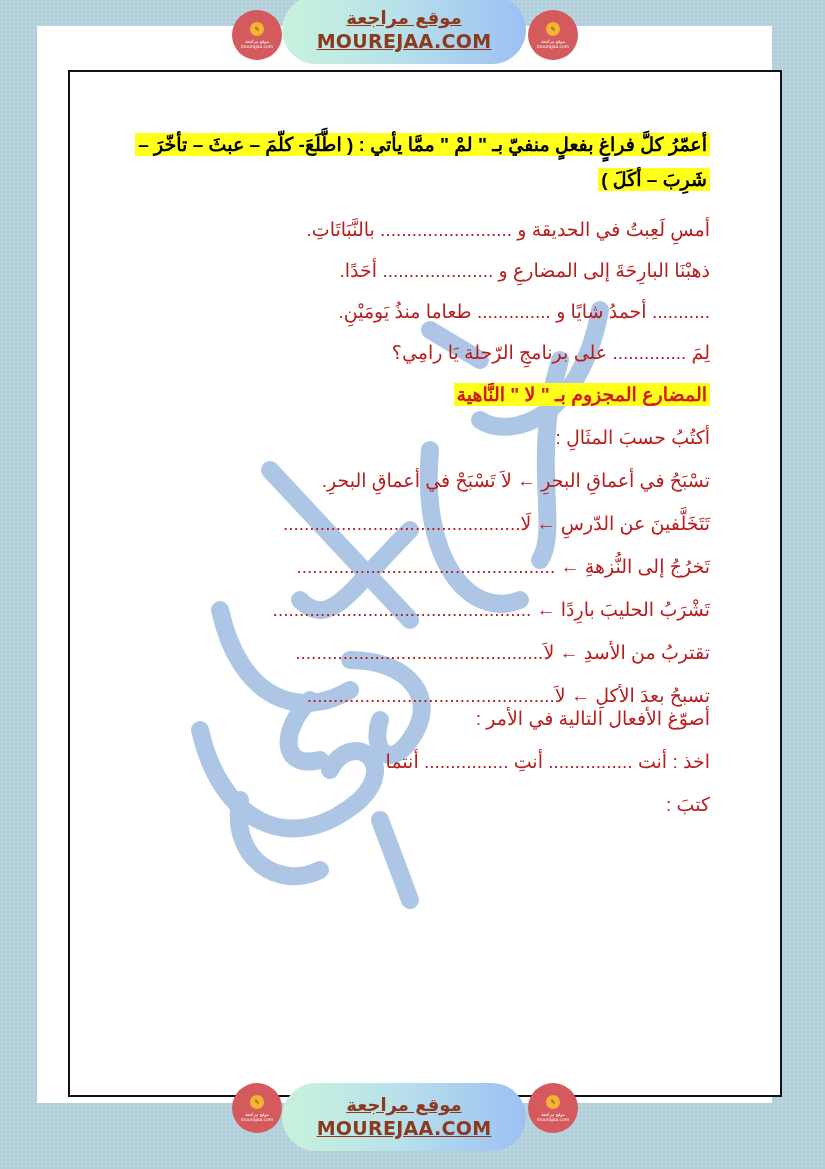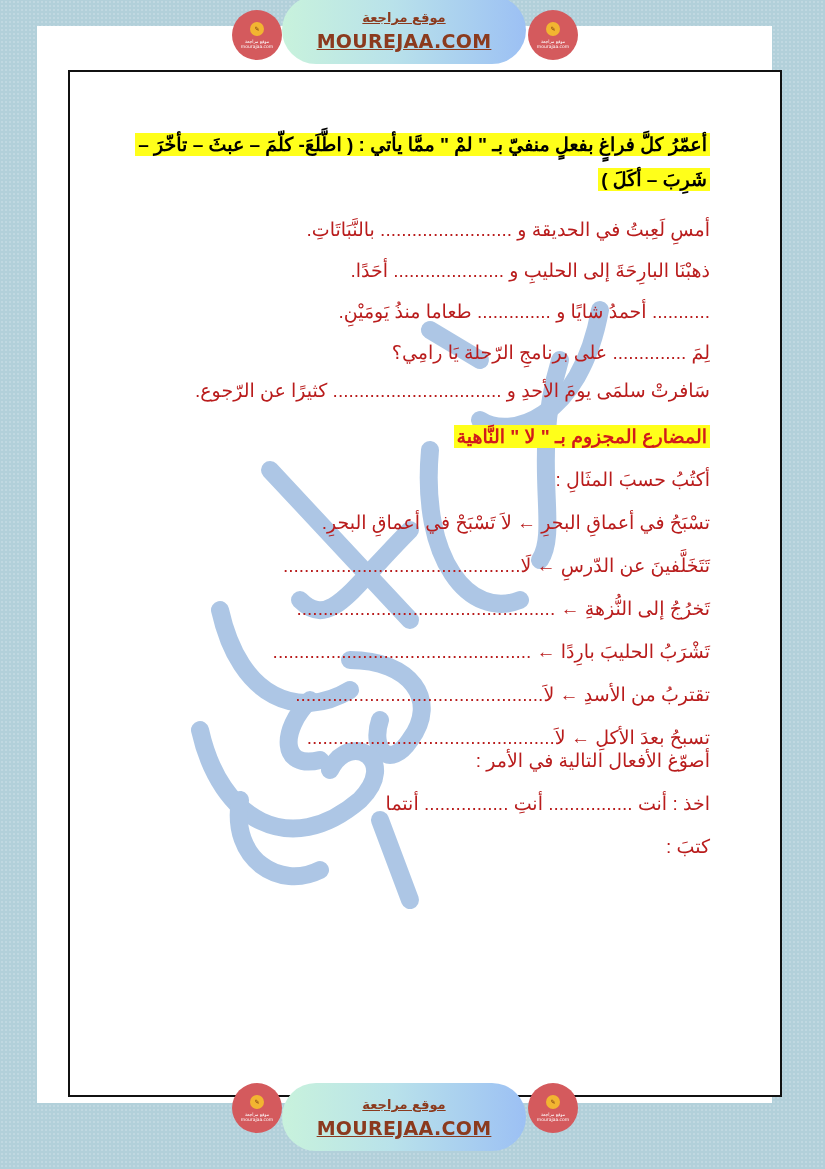--- a/index.html
+++ b/index.html
@@ -20,21 +20,21 @@
   }
   .banner {
     position:absolute; left:282px; width:244px; height:68px; border-radius:34px;
     background: linear-gradient(90deg, #c8f2dc 0%, #b9e2ea 45%, #9cc0f4 100%);
     display:flex; flex-direction:column; align-items:center; justify-content:center;
     z-index:3;
   }
   .banner.top { top:-4px; }
   .banner.bottom { top:1083px; }
   .banner .ar {
-    font-family:"DejaVu Sans", sans-serif; font-size:13px; font-weight:bold;
+    font-family:"DejaVu Sans", sans-serif; font-size:18px; font-weight:bold;
     color:#8b3a1e; text-decoration:underline; direction:rtl; line-height:22px;
   }
   .banner .en {
     font-family:"DejaVu Sans", sans-serif; font-size:19px; font-weight:bold;
     color:#8b3a1e; text-decoration:underline; letter-spacing:0.3px; line-height:24px;
   }
   .badge {
     position:absolute; width:50px; height:50px; border-radius:50%;
     background:#d45a5d; z-index:3;
     display:flex; flex-direction:column; align-items:center; justify-content:center;
@@ -100,24 +100,23 @@
     <path d="M200 520 L 230 600"></path>
     <path d="M60 500 C 50 560, 100 590, 140 570"></path>
   </g>
 </svg>
 
 <div class="content">
   <div style="margin-top:8px; line-height:34px;">
     <span class="hl title1">أعمّرُ كلَّ فراغٍ بفعلٍ منفيّ بـ " لمْ " ممَّا يأتي : ( اطَّلَعَ- كلّمَ – عبثَ – تأخّرَ – شَرِبَ – أكَلَ )</span>
   </div>
   <p class="line" style="margin-top:20px;">أمسِ لَعِبتُ في الحديقة و ......................... بالنَّبَاتَاتِ.</p>
-  <p class="line" style="margin-top:18px;">ذهبْنَا البارِحَةَ إلى الحليبِ و ..................... أحَدًا.</p>
+  <p class="line" style="margin-top:18px;">ذهبْنَا البارِحَةَ إلى المضارعِ و ..................... أحَدًا.</p>
   <p class="line" style="margin-top:18px;">........... أحمدُ شايًا و .............. طعاما منذُ يَومَيْنِ.</p>
   <p class="line" style="margin-top:18px;">لِمَ .............. على برنامجِ الرّحلة يَا رامِي؟</p>
-  <p class="line wrap" style="margin-top:12px; width:520px; margin-right:0; margin-left:auto;">سَافرتْ سلمَى يومَ الأحدِ و ................................ كثيرًا عن الرّجوع.</p>
 
   <div style="margin-top:14px;">
     <span class="hl title2">المضارع المجزوم بـ " لا " النَّاهية</span>
   </div>
   <p class="line" style="margin-top:14px;">أكتُبُ حسبَ المثَالِ :</p>
   <p class="line" style="margin-top:20px;">تسْبَحُ في أعماقِ البحرِ ← لاَ تَسْبَحْ في أعماقِ البحرِ.</p>
   <p class="line" style="margin-top:20px;">تَتَخَلَّفينَ عن الدّرسِ ← لَا.............................................</p>
   <p class="line" style="margin-top:20px;">تَخرُجُ إلى النُّزهةِ ← .................................................</p>
   <p class="line" style="margin-top:20px;">تَشْرَبُ الحليبَ بارِدًا ← .................................................</p>
   <p class="line" style="margin-top:20px;">تقتربُ من الأسدِ ← لاَ...............................................</p>

